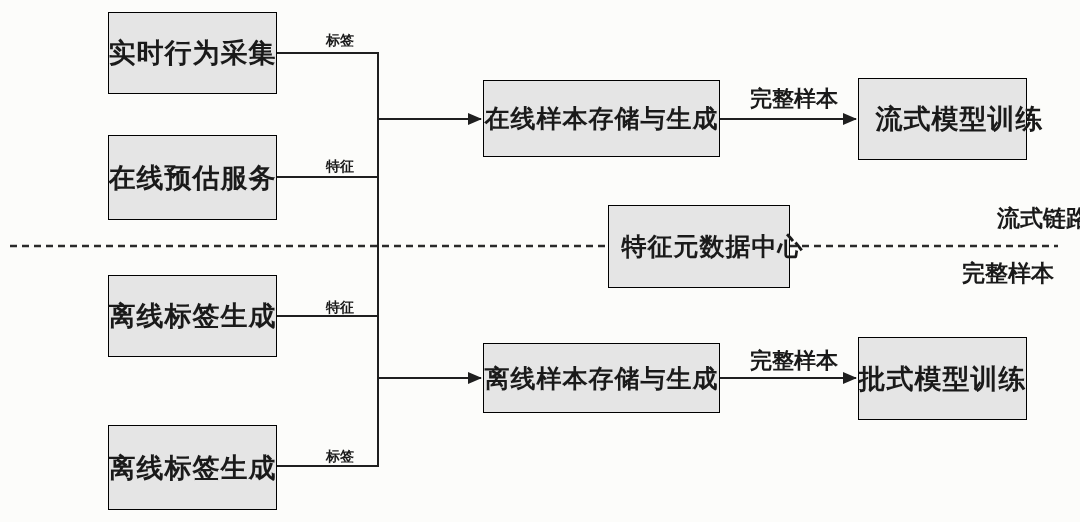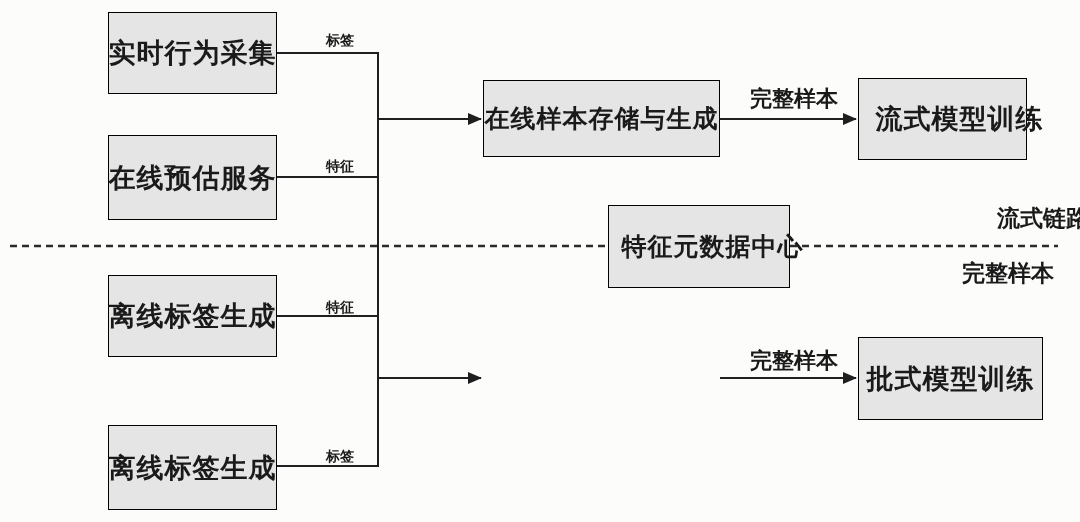--- a/index.html
+++ b/index.html
@@ -71,24 +71,25 @@
   <div class="box box-lg" style="left:108px; top:135px; width:169px; height:85px;">在线预估服务</div>
 
   <div class="box box-lg" style="left:108px; top:275px; width:169px; height:82px;">离线标签生成</div>
 
   <div class="box box-lg" style="left:108px; top:425px; width:169px; height:85px;">离线标签生成</div>
 
   <div class="box box-md" style="left:483px; top:80px;  width:237px; height:77px;">在线样本存储与生成</div>
 
   <div class="box box-md" style="left:608px; top:205px; width:182px; height:83px;padding-left:27px;">特征元数据中心</div>
 
+  <div class="box box-md" style="left:483px; top:343px; width:237px; height:70px;">离线样本存储与生成</div>
 
   <div class="box box-lg" style="left:858px; top:78px;  width:169px; height:82px;padding-left:34px;">流式模型训练</div>
 
-  <div class="box box-lg" style="left:858px; top:337px; width:185px; height:83px;">批式模型训练</div>
+  <div class="box box-lg" style="left:858px; top:337px; width:169px; height:83px;">批式模型训练</div>
 
   <div class="lbl edge-lbl" style="left:308px; top:20px;">标签</div>
 
   <div class="lbl edge-lbl" style="left:308px; top:146px;">特征</div>
 
   <div class="lbl edge-lbl" style="left:308px; top:287px;">特征</div>
 
   <div class="lbl edge-lbl" style="left:308px; top:436px;">标签</div>
 
   <div class="lbl sample-lbl" style="left:750px; top:85px;">完整样本</div>

